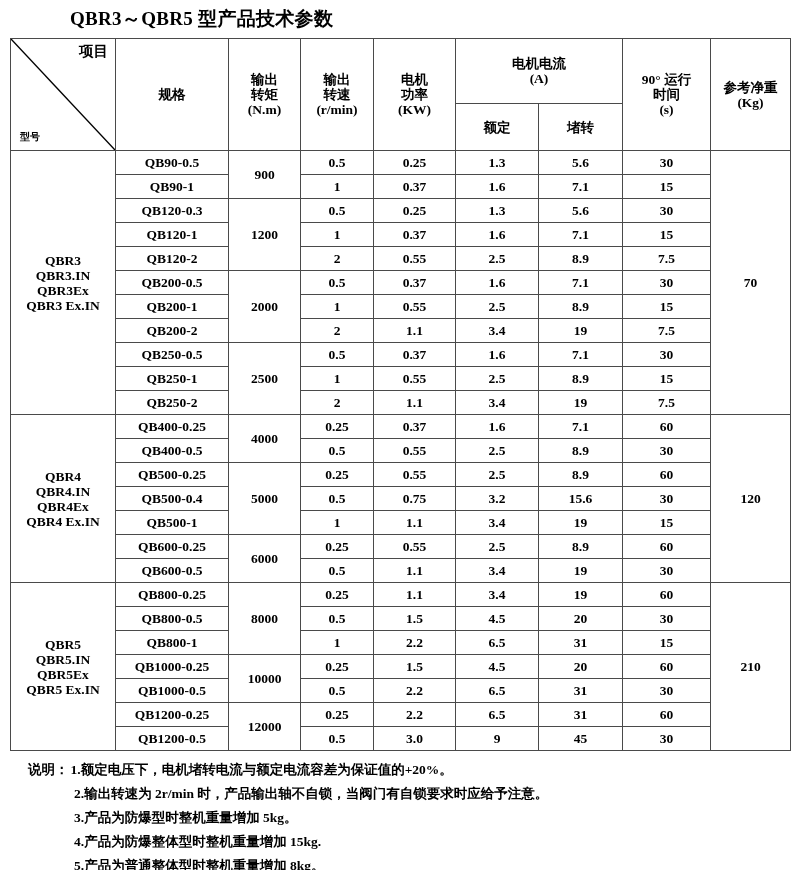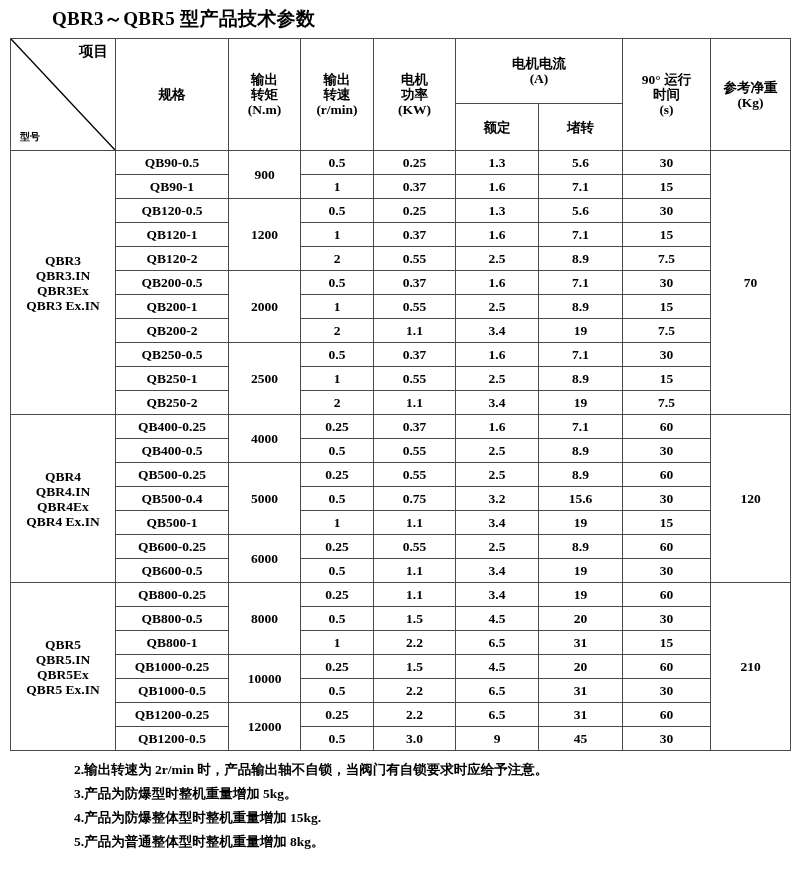--- a/index.html
+++ b/index.html
@@ -17,21 +17,21 @@
   }
   #page {
     width: 800px;
     height: 870px;
     position: relative;
     box-sizing: border-box;
   }
   .title {
     font-size: 19px;
     font-weight: bold;
-    padding: 6px 0 6px 52px;
+    padding: 6px 0 6px 70px;
     letter-spacing: 0.3px;
     line-height: 26px;
     white-space: nowrap;
   }
   table.spec {
     border-collapse: collapse;
     table-layout: fixed;
     width: 781px;
     margin-left: 10px;
     border: 1.6px solid #000;
@@ -194,21 +194,21 @@
         </tr>
         <tr>
           <td class="spec-name cell">QB90-1</td>
           <td class="cell">1</td>
           <td class="cell">0.37</td>
           <td class="cell">1.6</td>
           <td class="cell">7.1</td>
           <td class="cell">15</td>
         </tr>
         <tr>
-          <td class="spec-name cell">QB120-0.5</td>
+          <td class="spec-name cell">QB120-0.3</td>
           <td class="torque cell" rowspan="3">1200</td>
           <td class="cell">0.5</td>
           <td class="cell">0.25</td>
           <td class="cell">1.3</td>
           <td class="cell">5.6</td>
           <td class="cell">30</td>
         </tr>
         <tr>
           <td class="spec-name cell">QB120-1</td>
           <td class="cell">1</td>
@@ -404,20 +404,23 @@
           <td class="cell">0.5</td>
           <td class="cell">3.0</td>
           <td class="cell">9</td>
           <td class="cell">45</td>
           <td class="cell">30</td>
         </tr>
       </tbody>
   </table>
 
   <div class="notes">
+    <div class="nrow">
+      <span class="nlabel">说明：</span><span>1.额定电压下，电机堵转电流与额定电流容差为保证值的+20%。</span>
+    </div>
     <div class="nrow">
       <span class="nindent"></span><span>2.输出转速为 2r/min 时，产品输出轴不自锁，当阀门有自锁要求时应给予注意。</span>
     </div>
     <div class="nrow">
       <span class="nindent"></span><span>3.产品为防爆型时整机重量增加 5kg。</span>
     </div>
     <div class="nrow">
       <span class="nindent"></span><span>4.产品为防爆整体型时整机重量增加 15kg.</span>
     </div>
     <div class="nrow">

